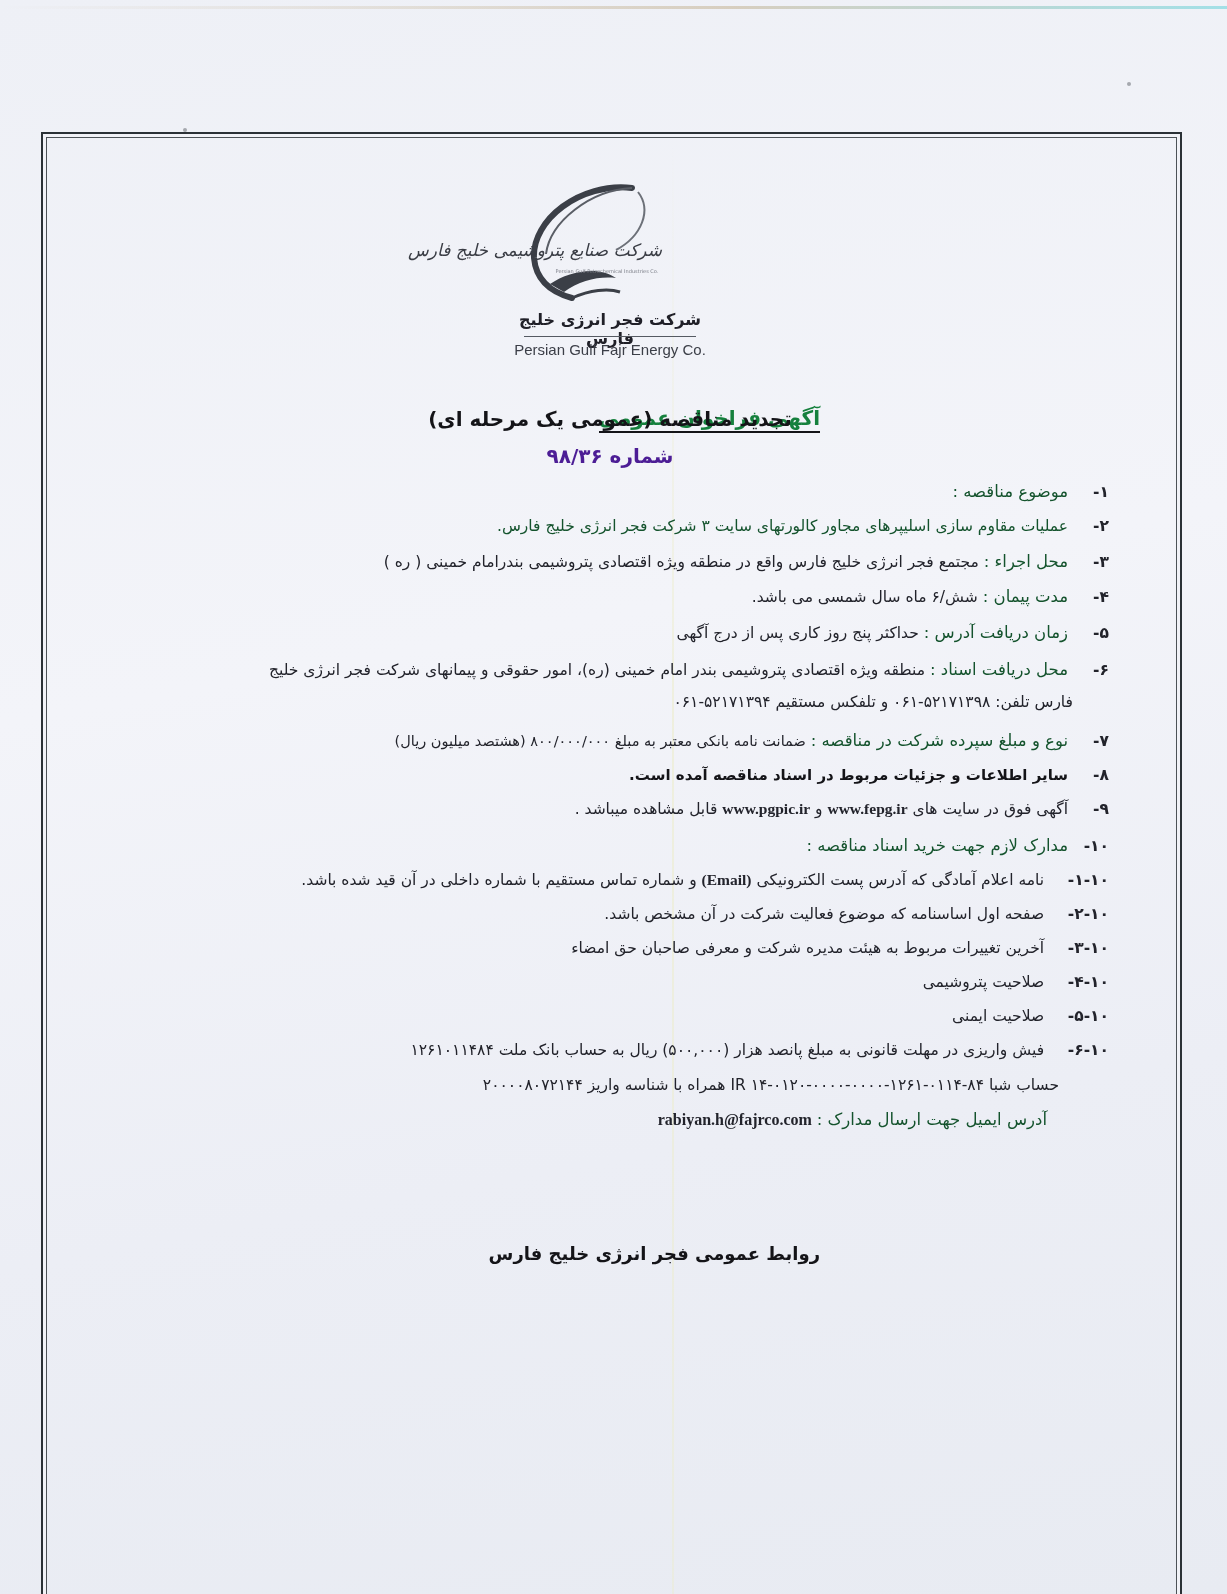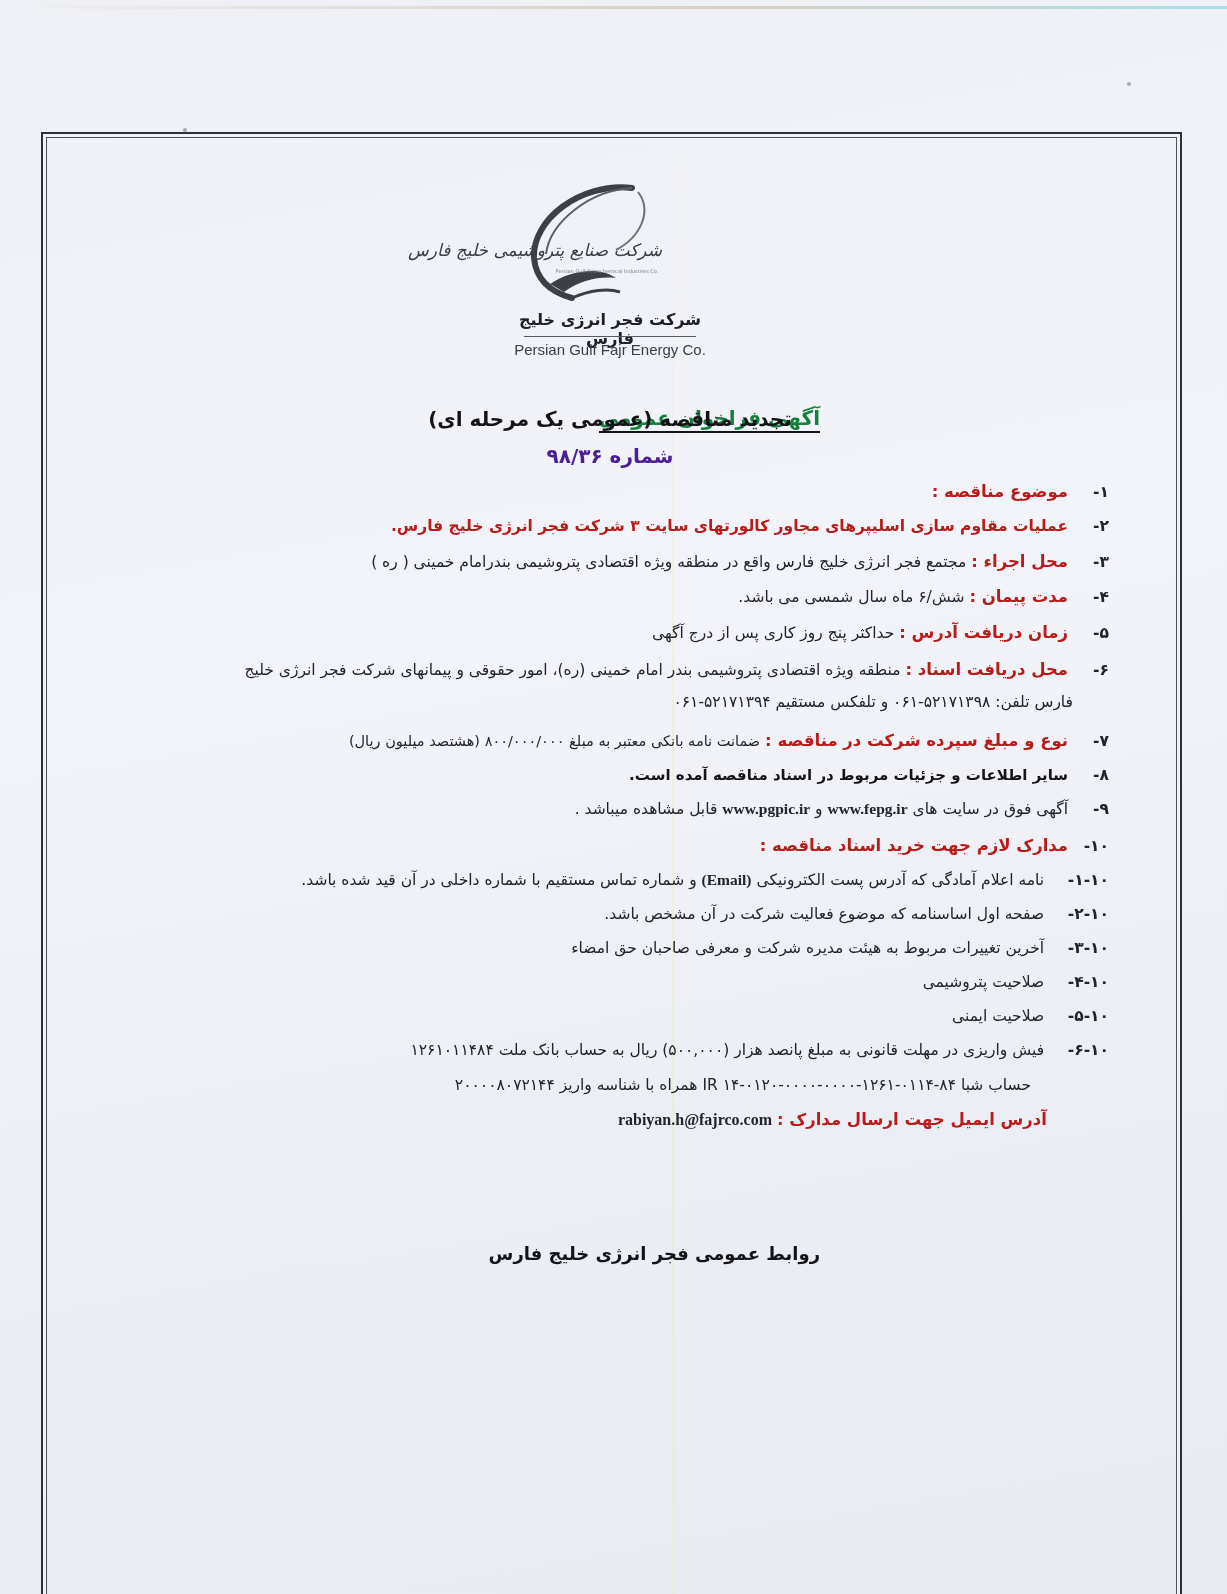--- a/index.html
+++ b/index.html
@@ -54,21 +54,21 @@
     position: absolute; left: 400px; top: 444px; width: 420px; text-align: center;
     direction: rtl; font-size: 20px; font-weight: bold; color: #4c1d95;
   }
   .content {
     position: absolute; right: 118px; top: 480px; width: 980px;
     direction: rtl; text-align: right; font-size: 15.5px; color: #22232b;
   }
   .line { position: absolute; right: 0; white-space: nowrap; }
   .num { display: inline-block; min-width: 36px; font-weight: bold; }
   .num-sub { display: inline-block; min-width: 60px; font-weight: bold; }
-  .b { font-weight: bold; font-size: 16.5px; color: #b91c1c; margin-top: 48px; }
+  .b { font-weight: normal; font-size: 16.5px; color: #14532d; margin-top: 48px; }
   .bold-line { font-weight: bold; font-size: 15px; color: #141418; }
   .latin { font-family: "Liberation Serif", serif; font-weight: bold; direction: ltr; unicode-bidi: embed; }
   .footer {
     position: absolute; left: 400px; top: 1243px; width: 420px; 
     direction: rtl; font-size: 18px; font-weight: bold; color: #141418;
   }
   .center-fold {
     position: absolute; left: 672px; top: 140px; width: 2px; height: 1454px;
     background: linear-gradient(180deg, rgba(240,240,210,0) 0%, rgba(236,236,200,.55) 40%, rgba(236,236,200,.4) 100%);
   }
@@ -174,20 +174,20 @@
     <span>صلاحیت پتروشیمی</span>
   </div>
   <div class="line" style="top:527px">
     <span class="num-sub">۵-۱۰-</span>
     <span>صلاحیت ایمنی</span>
   </div>
   <div class="line" style="top:561px">
     <span class="num-sub">۶-۱۰-</span>
     <span>فیش واریزی در مهلت قانونی به مبلغ پانصد هزار (۵۰۰,۰۰۰) ریال به حساب بانک ملت ۱۲۶۱۰۱۱۴۸۴</span>
   </div>
-  <div class="line" style="top:596px; right:78px">حساب شبا IR ۱۴-۰۱۲۰-۰۰۰۰-۰۰۰۰-۱۲۶۱-۰۱۱۴-۸۴ همراه با شناسه واریز ۲۰۰۰۰۸۰۷۲۱۴۴</div>
+  <div class="line" style="top:596px; right:50px">حساب شبا IR ۱۴-۰۱۲۰-۰۰۰۰-۰۰۰۰-۱۲۶۱-۰۱۱۴-۸۴ همراه با شناسه واریز ۲۰۰۰۰۸۰۷۲۱۴۴</div>
   <div class="line" style="top:630px; right:62px">
     <span class="b">آدرس ایمیل جهت ارسال مدارک :</span>
     <span class="latin" style="font-size:16px">rabiyan.h@fajrco.com</span>
   </div>
 </div>
 
 <div class="footer">روابط عمومی فجر انرژی خلیج فارس</div>
 
 </body></html>

